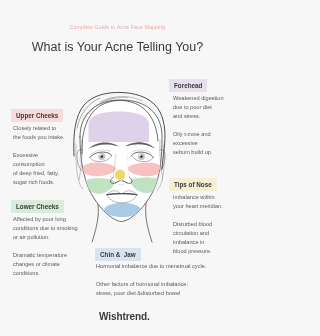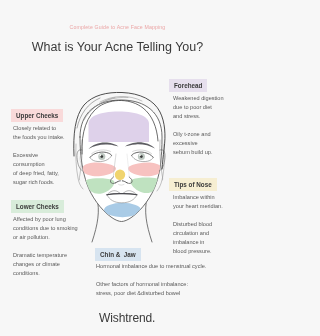--- a/index.html
+++ b/index.html
@@ -3,21 +3,21 @@
 <meta charset="utf-8">
 <title>Acne Face Mapping</title>
 <style>
   html,body{margin:0;padding:0;}
   body{width:235px;height:336px;background:#f7f7f7;font-family:"Liberation Sans",sans-serif;overflow:hidden;position:relative;}
   .page{position:absolute;left:0;top:8px;width:235px;height:336px;background:#f7f7f7;}
   .kicker{position:absolute;left:0;width:235px;top:16px;text-align:center;font-size:5.2px;color:#eba6a6;letter-spacing:.15px;}
   .title{position:absolute;left:0;width:235px;top:32px;text-align:center;font-size:12.5px;color:#3a3a3a;}
   .badge{position:absolute;font-size:6.3px;font-weight:700;color:#3a3a3a;line-height:13px;height:13px;padding:0 5px;white-space:pre;box-sizing:border-box;}
   .body{position:absolute;font-size:5.6px;color:#5a5a5a;line-height:9px;white-space:pre-line;}
-  .logo{position:absolute;font-size:12px;font-weight:400;color:#3a3a3a;letter-spacing:-0.1px;}
+  .logo{position:absolute;font-size:10px;font-weight:700;color:#3a3a3a;letter-spacing:-0.1px;}
   #face{position:absolute;left:0;top:0;}
 </style>
 </head>
 <body>
 
 <div class="page">
   <div class="kicker">Complete Guide to Acne Face Mapping</div>
   <div class="title">What is Your Acne Telling You?</div>
 
   <svg id="face" width="235" height="336" viewBox="0 0 235 336">

